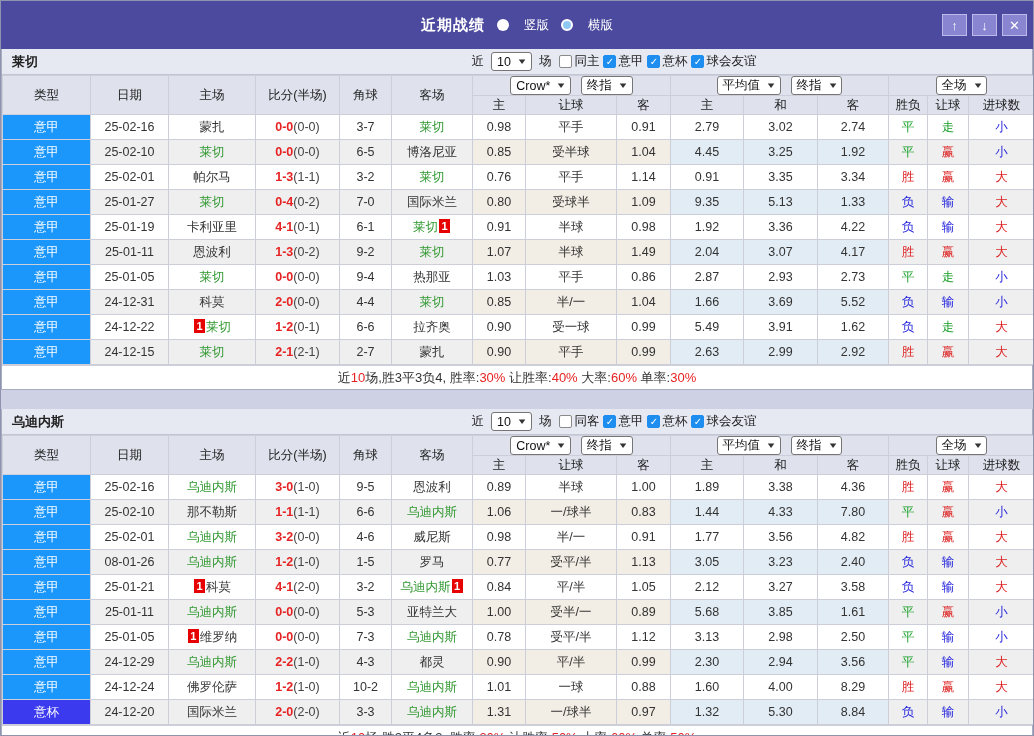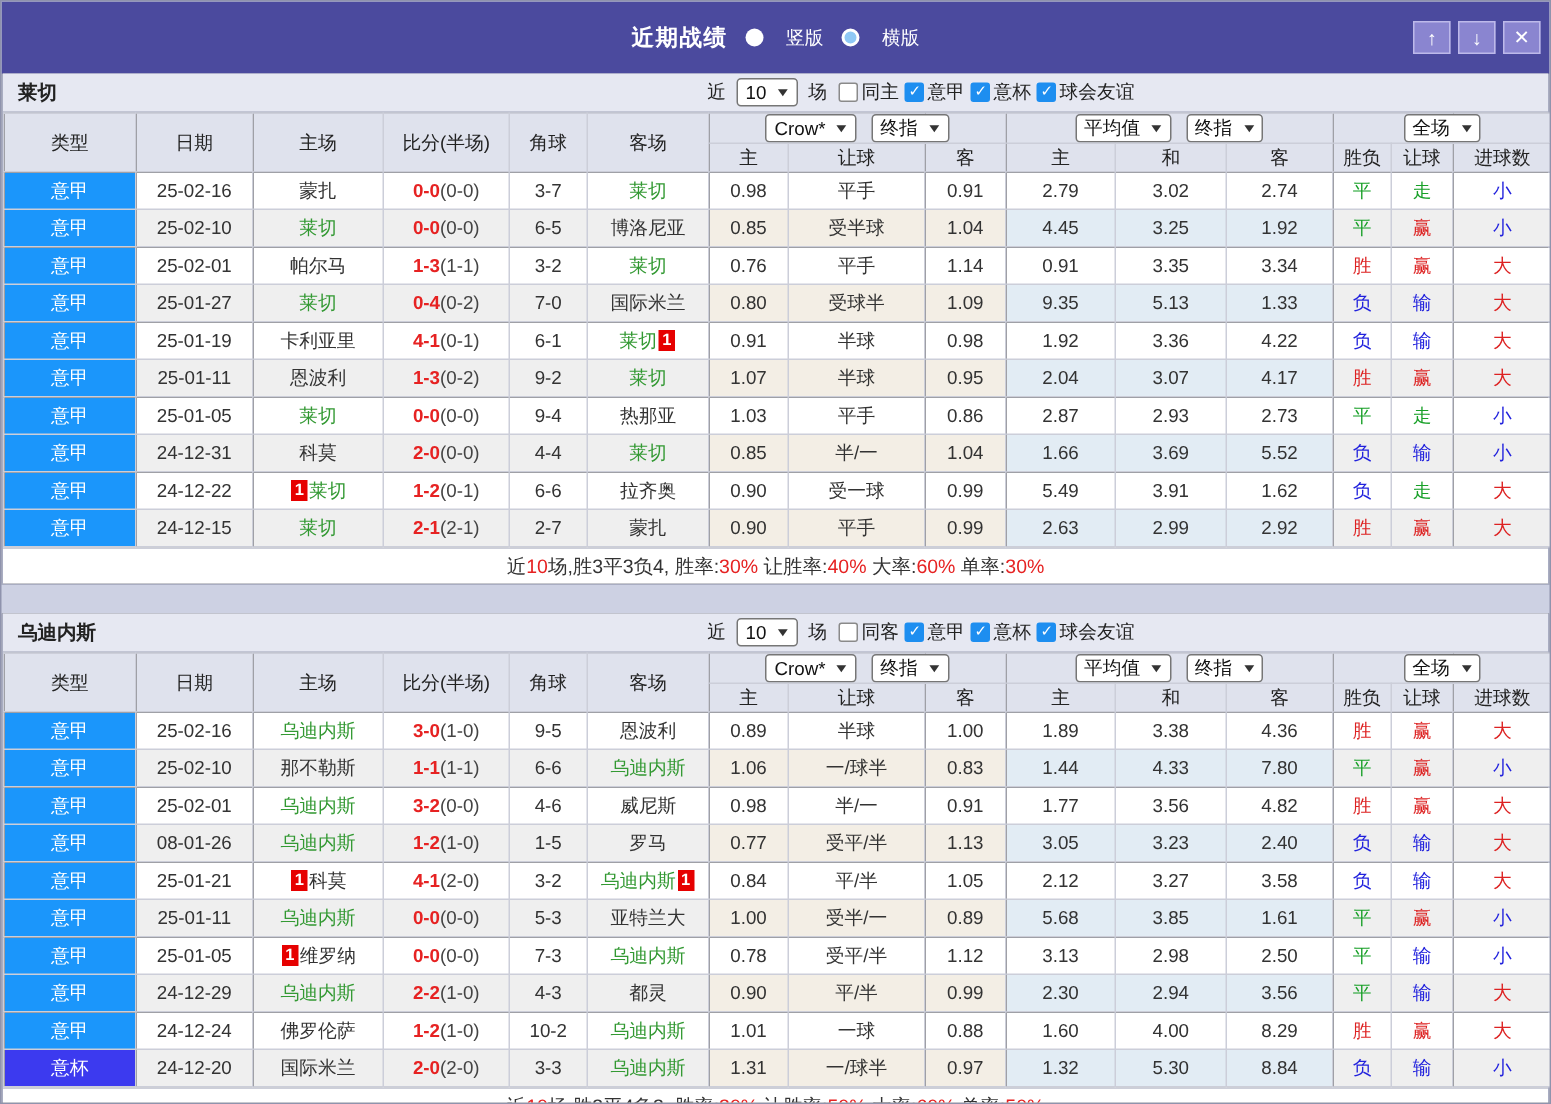--- a/index.html
+++ b/index.html
@@ -260,21 +260,21 @@
             </tr>
             <tr class="even">
               <td class="league" style="background: rgb(27, 150, 251);">意甲</td>
               <td>25-01-11</td>
               <td><span>恩波利</span></td>
               <td><span class="ft">1-3</span><span class="ht">(0-2)</span></td>
               <td>9-2</td>
               <td><span class="tgreen">莱切</span></td>
               <td class="oddsc">1.07</td>
               <td class="oddsc">半球</td>
-              <td class="oddsc">0.95</td>
+              <td class="oddsc">1.49</td>
               <td class="avgc">2.04</td>
               <td class="avgc">3.07</td>
               <td class="avgc">4.17</td>
               <td class="res" style="color: rgb(221, 34, 34);">胜</td>
               <td class="res" style="color: rgb(221, 34, 34);">赢</td>
               <td class="res" style="color: rgb(221, 34, 34);">大</td>
             </tr>
             <tr class="odd">
               <td class="league" style="background: rgb(27, 150, 251);">意甲</td>
               <td>25-01-05</td>

